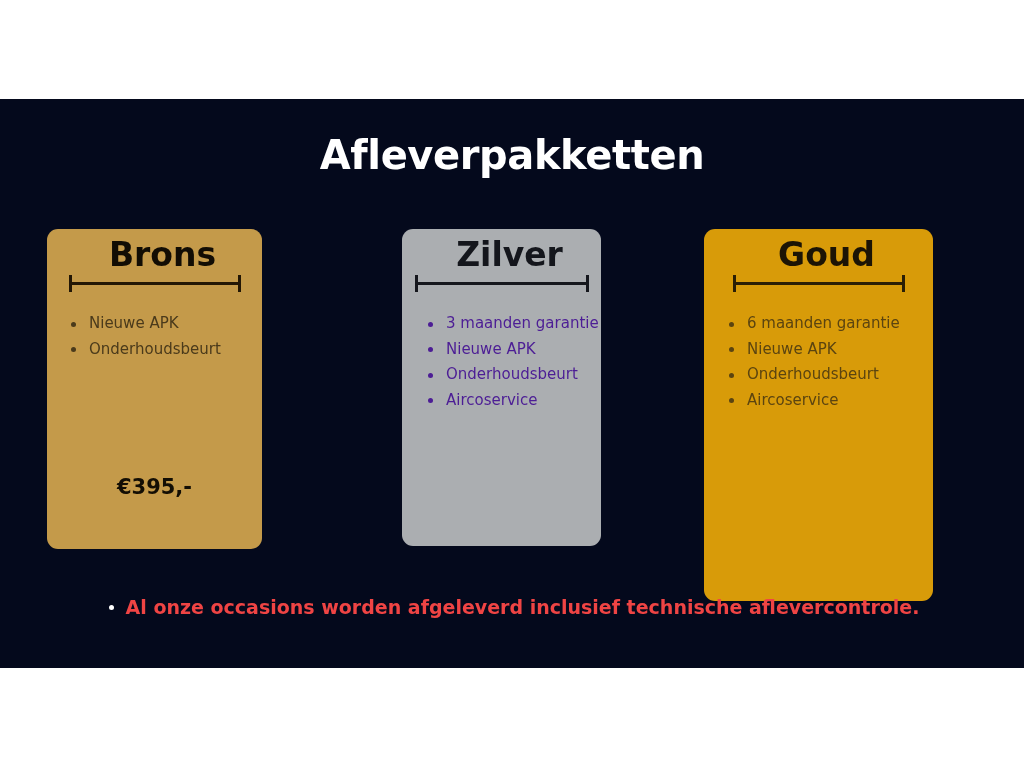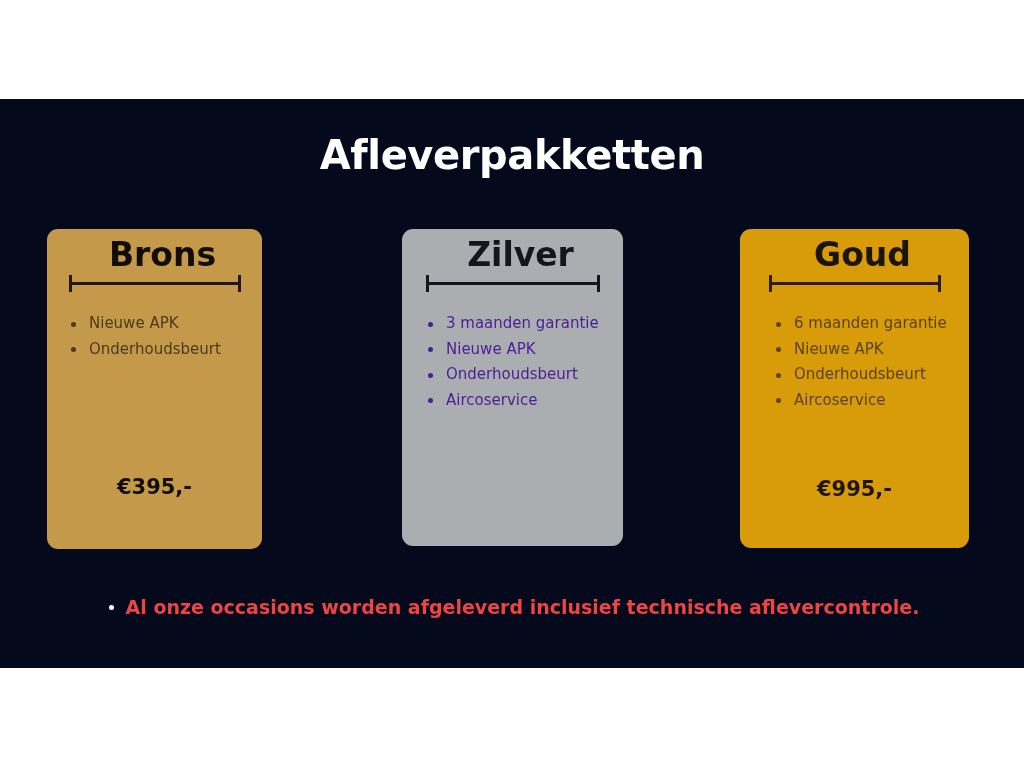--- a/index.html
+++ b/index.html
@@ -36,22 +36,22 @@
   }
 
   
   .card {
     position:absolute;
     top:229px;
     border-radius:11px;
     overflow:hidden;
   }
   .card.bronze { left:47px;  width:215px; height:320px; background:#c49a4a; }
-  .card.silver { left:402px; width:221px; height:317px; background:#abaeb1; }
-  .card.gold   { left:740px; width:229px; height:319px; background:#d89b09; }
+  .card.silver { left:402px; width:199px; height:317px; background:#abaeb1; }
+  .card.gold   { left:704px; width:229px; height:372px; background:#d89b09; }
 
   .card-head {
     position:relative;
     padding-top:6px;
     text-align:center;
   }
   .card-title {
     font-family:"DejaVu Sans", sans-serif;
     font-weight:bold;
     font-size:33px;
@@ -88,21 +88,21 @@
   .silver .divider .bar, .silver .divider .cap { background:#15171d; }
   .gold   .divider .bar, .gold   .divider .cap { background:#2b1f05; }
 
   
   .features {
     list-style:none;
     margin-top:20px;
   }
   .bronze .features { padding-left:16px; }
   .silver .features { padding-left:18px; }
-  .gold   .features { padding-left:28px; }
+  .gold   .features { padding-left:17px; }
   .features li {
     position:relative;
     font-family:"DejaVu Sans", sans-serif;
     font-size:15px;
     line-height:25.5px;
     padding-left:26px;
     white-space:nowrap;
   }
   .features li::before {
     content:"";
@@ -209,20 +209,19 @@
         <span class="bar"></span>
         <span class="cap r"></span>
       </div>
     </div>
     <ul class="features">
       <li>6 maanden garantie</li>
       <li>Nieuwe APK</li>
       <li>Onderhoudsbeurt</li>
       <li>Aircoservice</li>
     </ul>
-    <div class="price">€995,-</div>
   </div>
 
   <div class="notes">
     <span class="row"><span class="note">Al onze occasions worden afgeleverd inclusief technische aflevercontrole.</span></span>
   </div>
 
 </div>
 
 </body></html>

